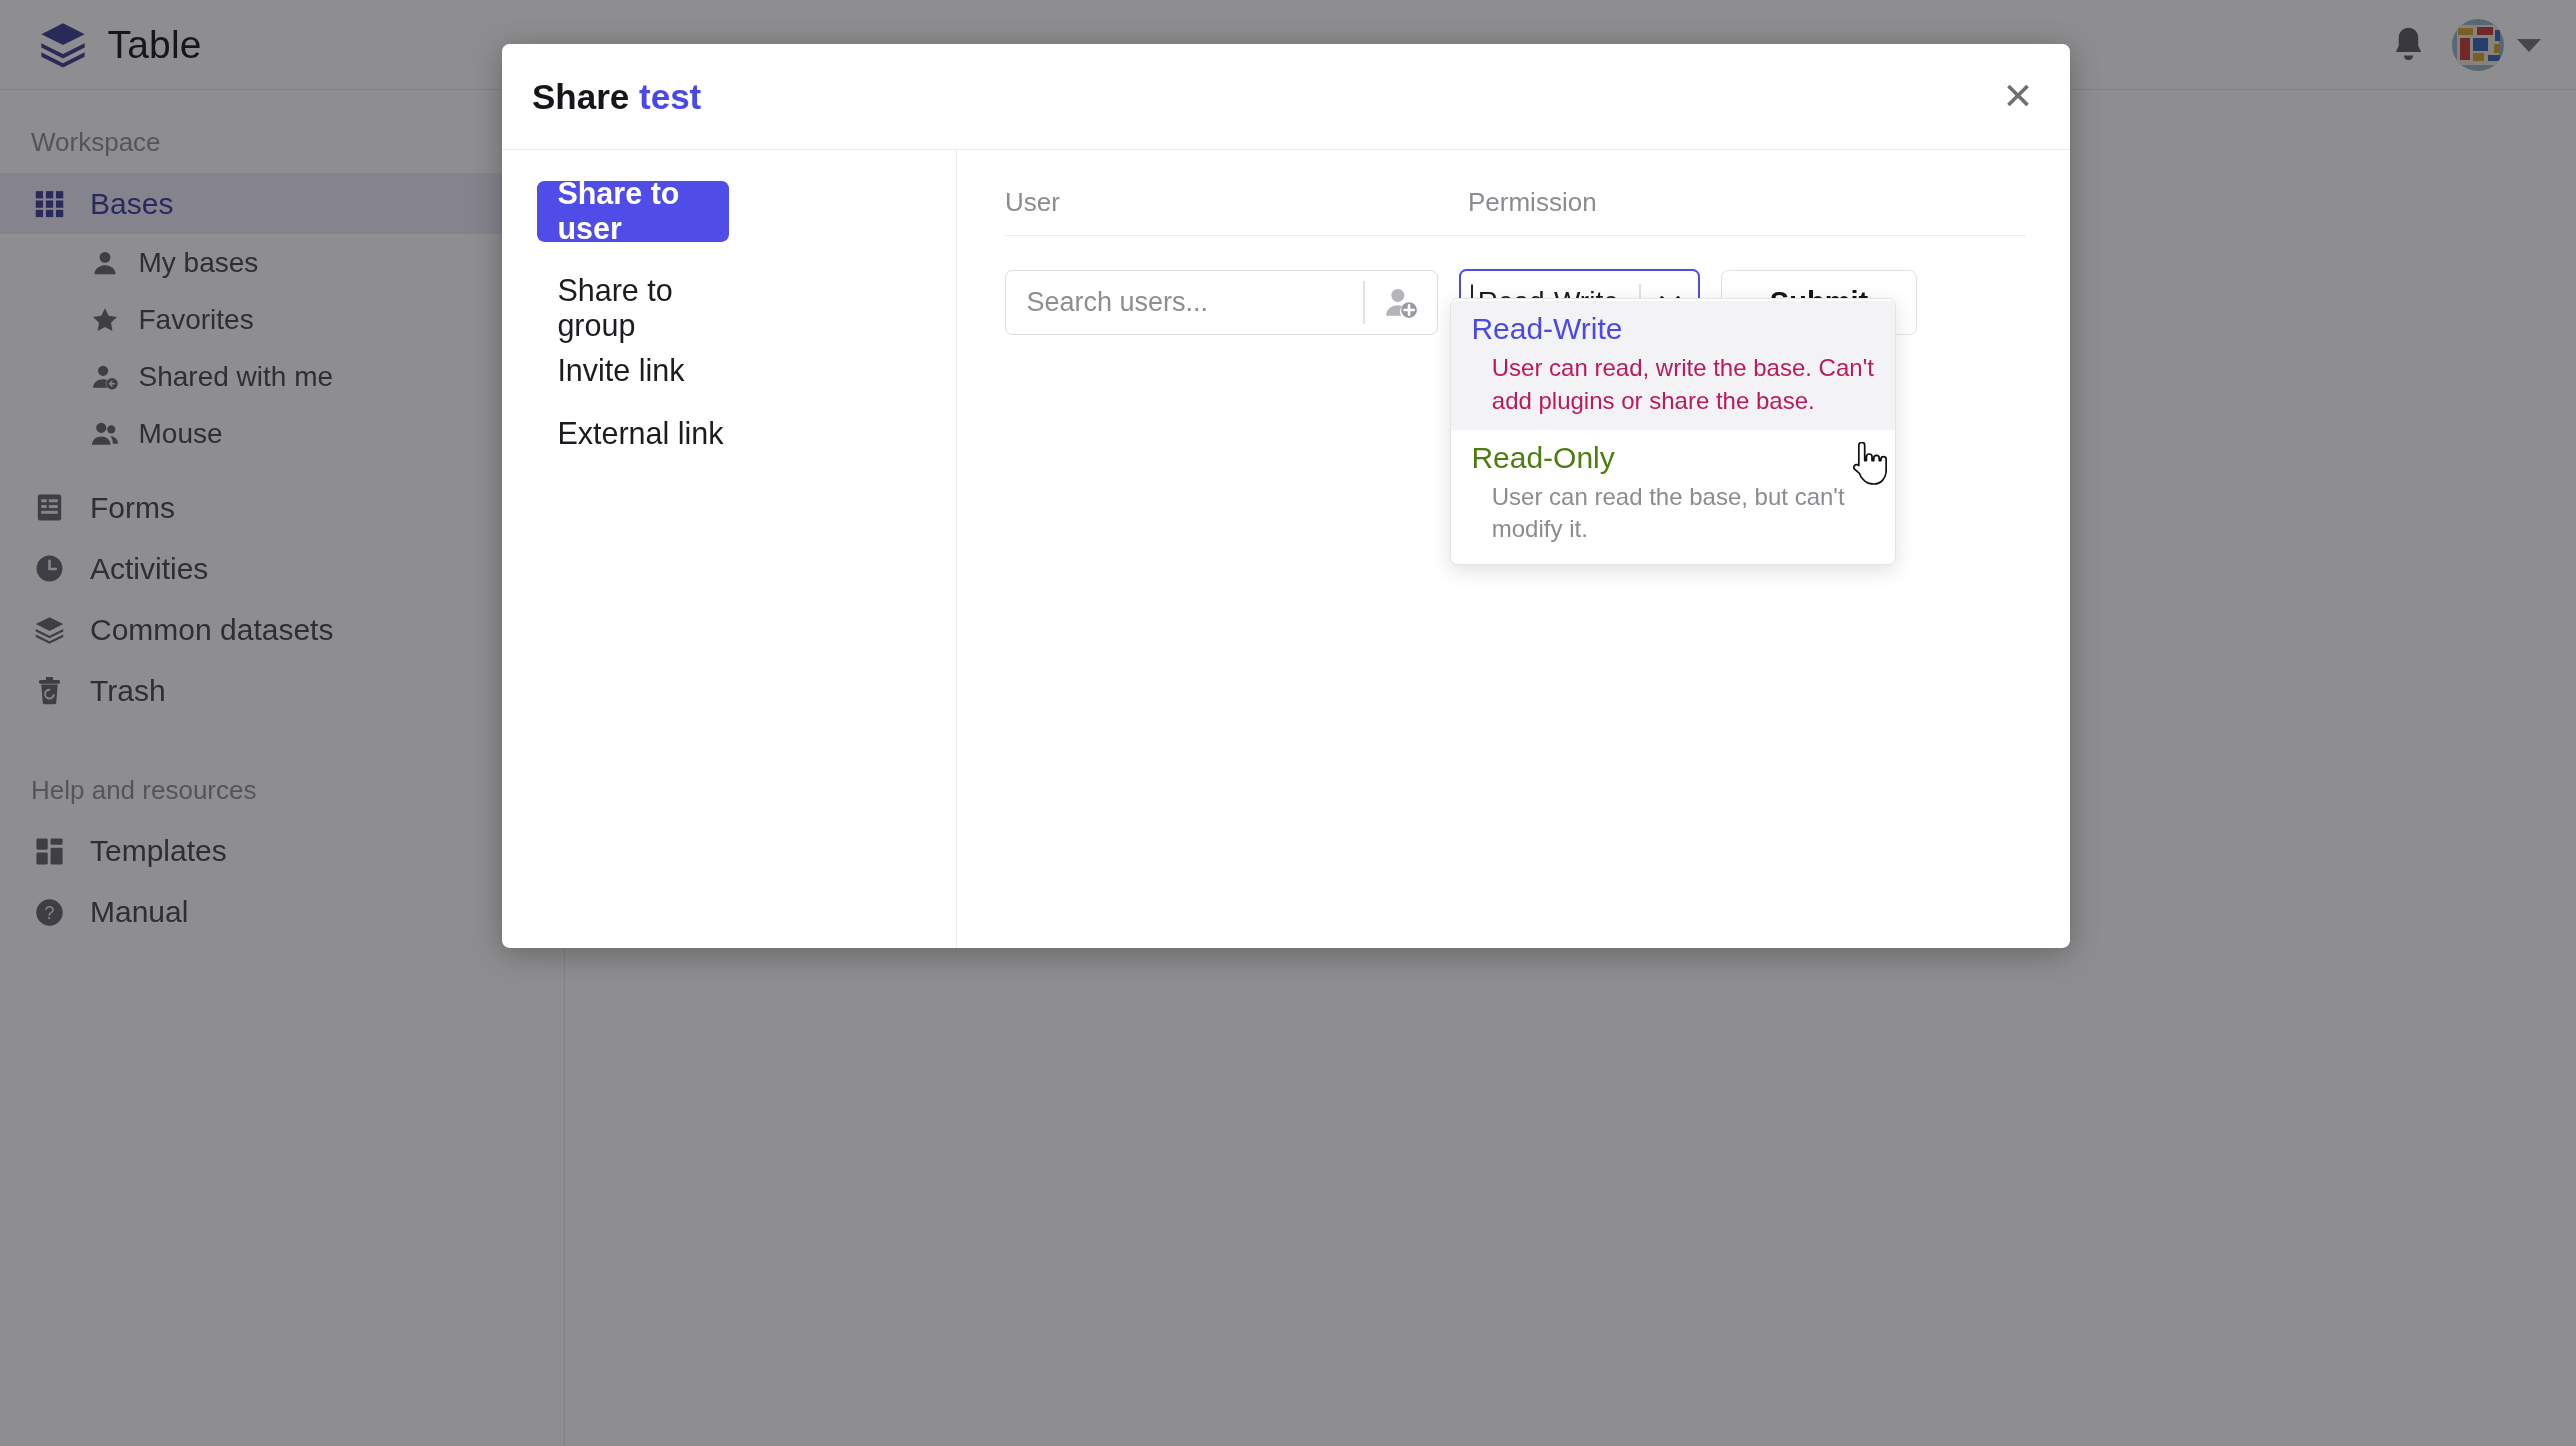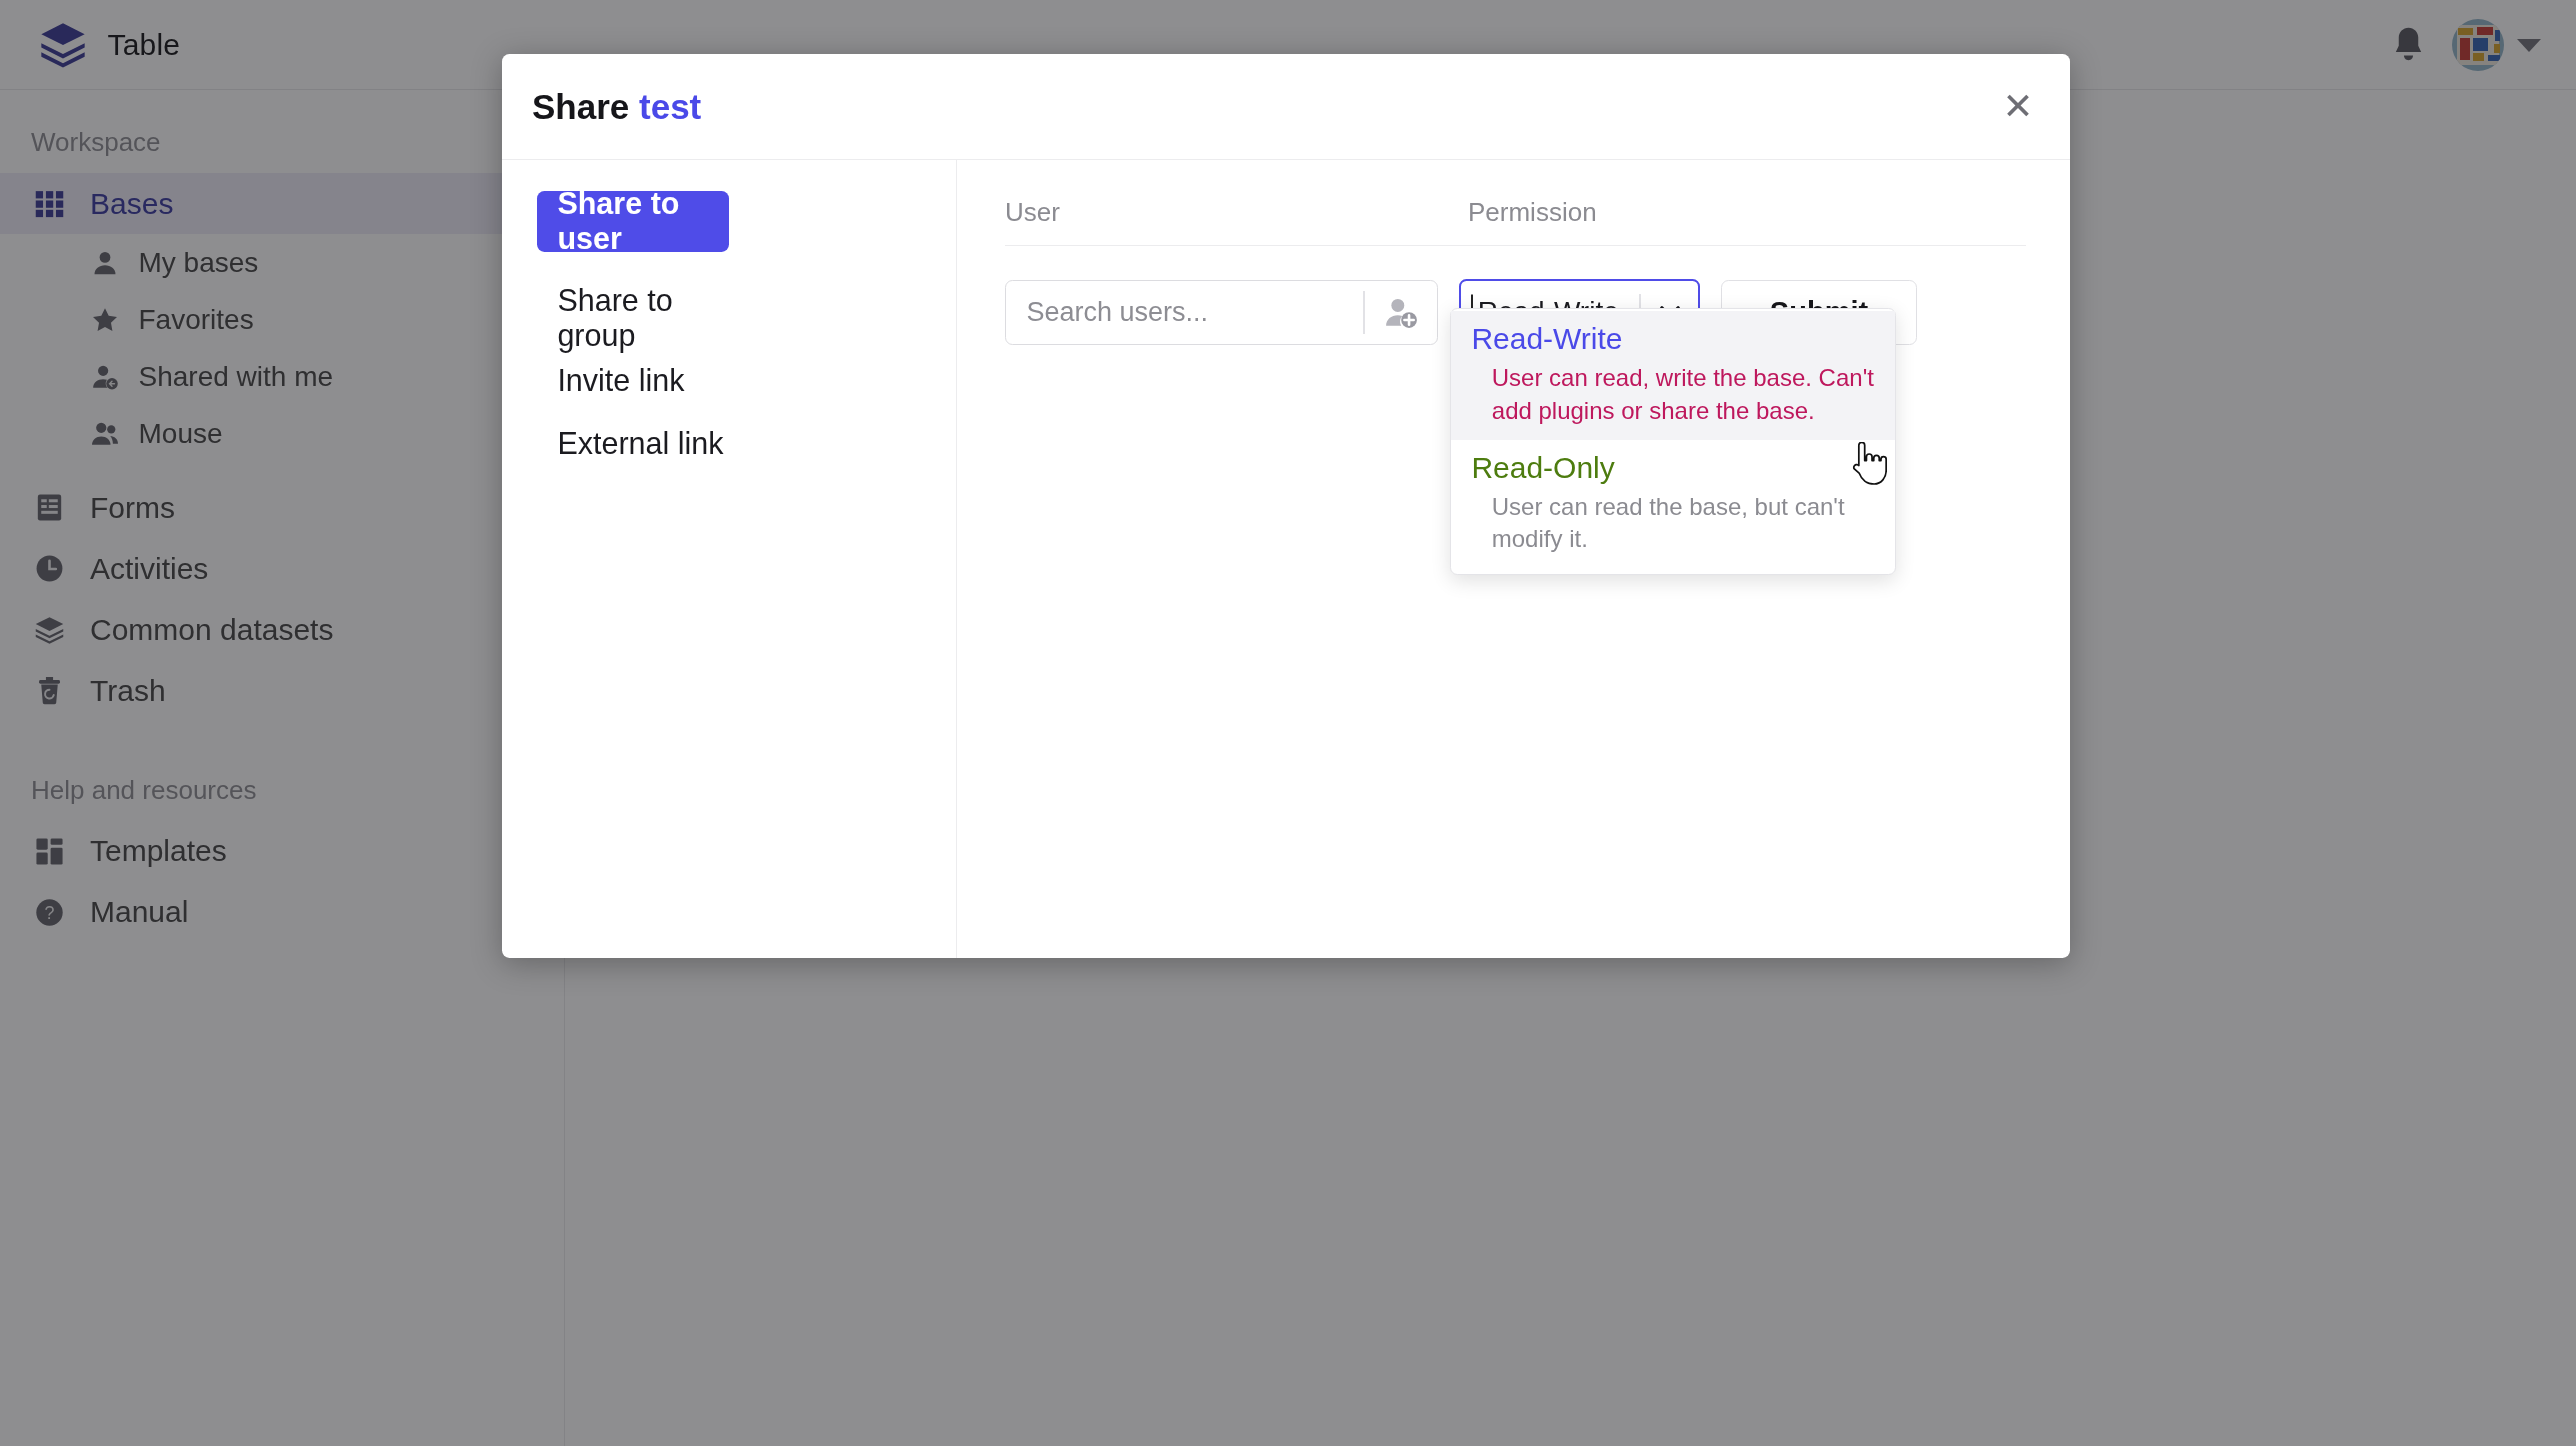--- a/index.html
+++ b/index.html
@@ -13,21 +13,21 @@
 
   
   .app-header {
     position: absolute; left: 0; top: 0; width: 2576px; height: 90px;
     background: #ffffff;
     border-bottom: 1.9px solid #e7e7e9;
     display: flex; align-items: center;
   }
   .brand { display: flex; align-items: center; gap: 18.5px; margin-left: 37px; }
   .brand-logo { width: 52px; height: 52px; display: block; }
-  .brand-name { font-size: 30px; color: #111114; letter-spacing: 0.2px; }
+  .brand-name { font-size: 39px; color: #111114; letter-spacing: 0.2px; }
 
   .header-right {
     position: absolute; right: 35px; top: 0; height: 90px;
     display: flex; align-items: center; gap: 24px;
   }
   .search-box {
     width: 435px; height: 57px; border: 1.9px solid #e4e4e6; border-radius: 7.4px;
     display: flex; align-items: center; gap: 16.7px; padding: 0 20.4px;
     background: #fff;
   }
@@ -63,21 +63,21 @@
   .side-sub .ico { width: 31px; height: 31px; flex: 0 0 31px; }
   .side-gap { height: 15px; }
   .side-gap-lg { height: 37px; }
   .main-area { flex: 1; background: #ffffff; }
 
   
   .overlay {
     position: absolute; inset: 0; background: rgba(30,30,34,.50);
   }
   .modal {
-    position: absolute; left: 502px; top: 54px; width: 1568px; height: 904px;
+    position: absolute; left: 502px; top: 44px; width: 1568px; height: 904px;
     background: #ffffff; border-radius: 7.4px;
     box-shadow: 0 5.6px 31px rgba(0,0,0,.28);
     display: flex; flex-direction: column; overflow: visible;
   }
   .modal-head {
     height: 106px; flex: 0 0 106px; position: relative;
     border-bottom: 1.9px solid #ececee;
     display: flex; align-items: center;
   }
   .modal-title { margin-left: 30px; font-size: 35px; font-weight: bold; color: #16161a; }

